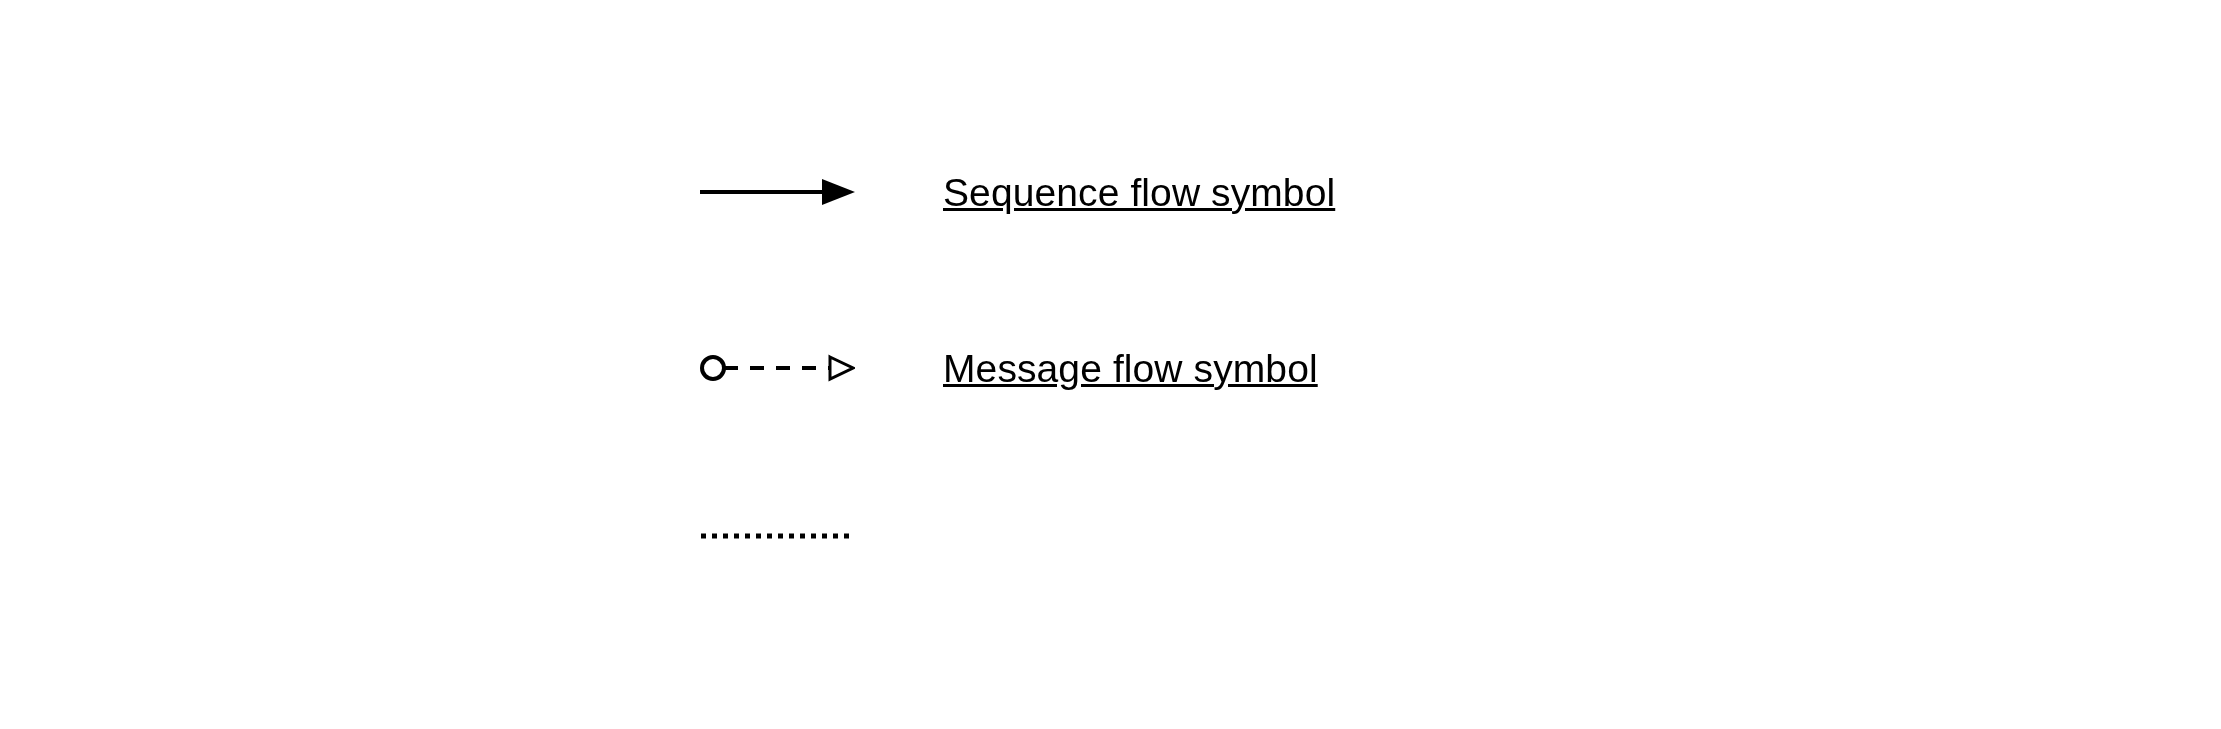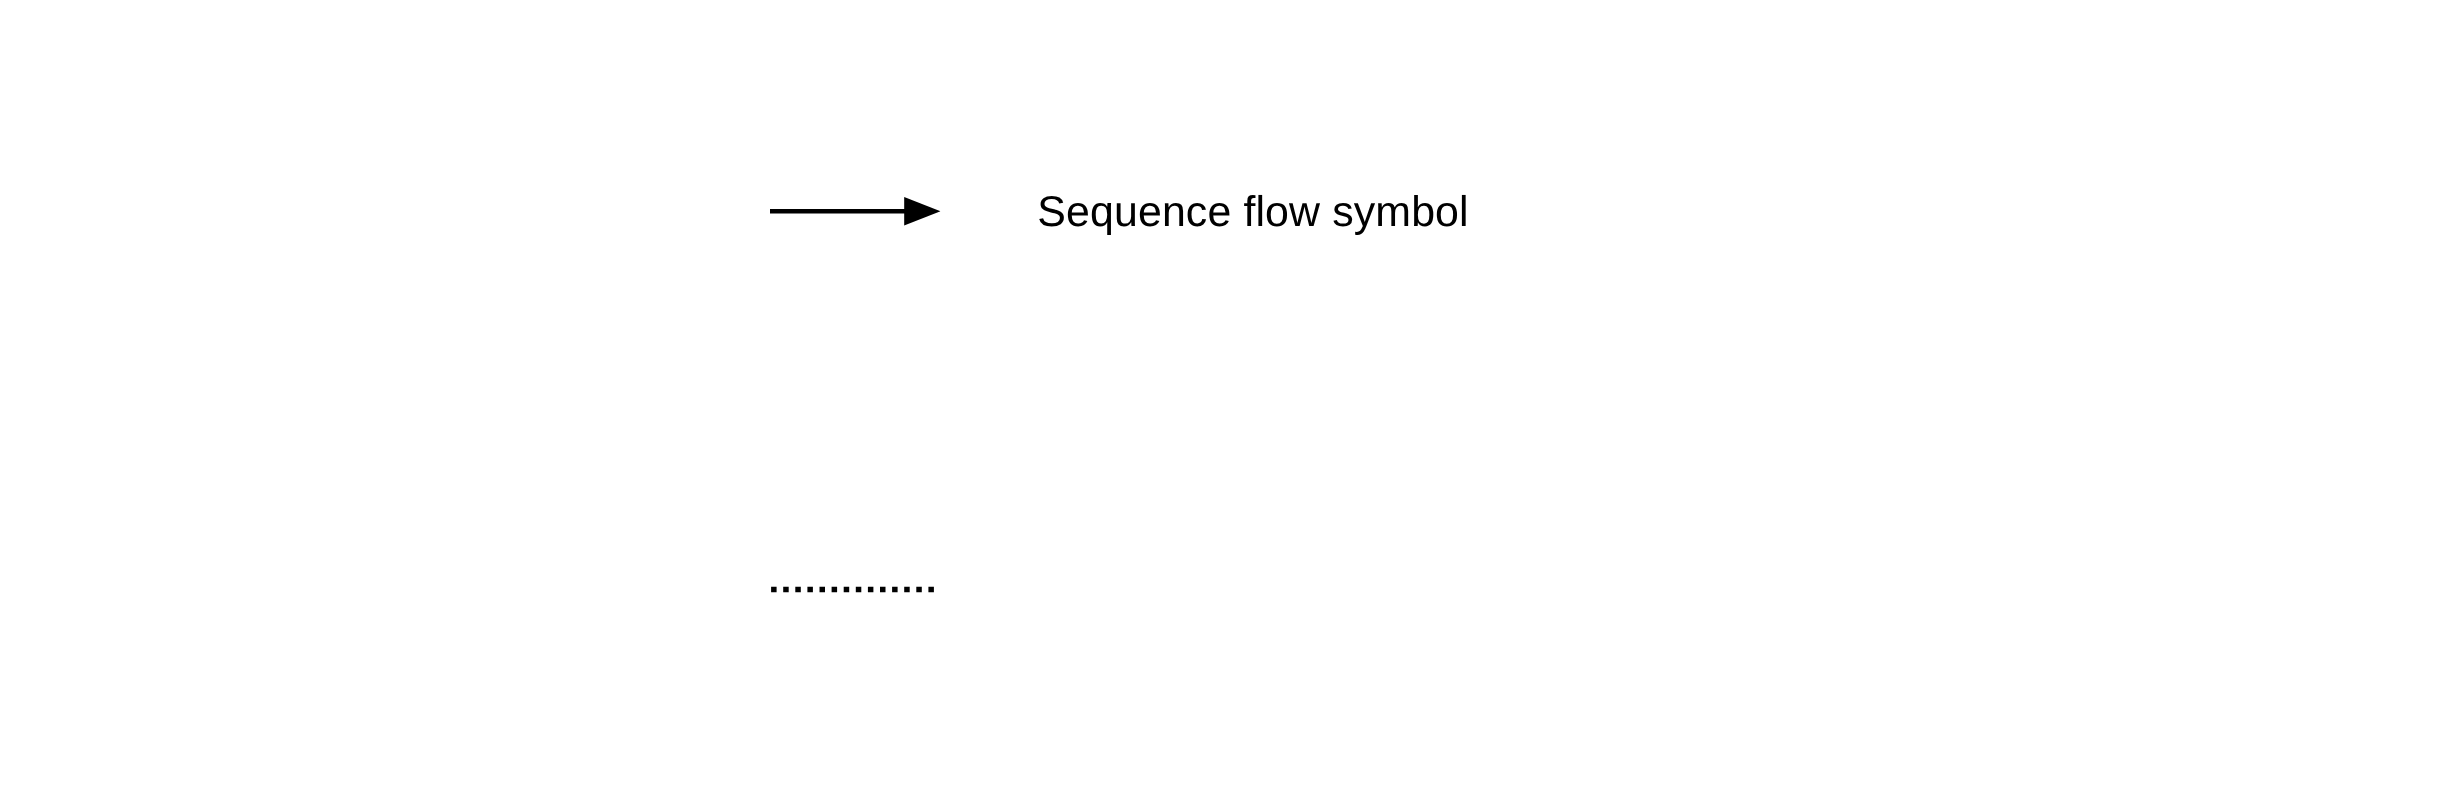--- a/index.html
+++ b/index.html
@@ -21,20 +21,21 @@
     width: 2221px;
     height: 729px;
   }
 
   .legend-row {
     position: absolute;
     left: 700px;
     display: flex;
     align-items: center;
     height: 80px;
+    text-decoration: underline;
   }
 
   
   .row-sequence    { top: 152px; }
   .row-message     { top: 328px; }
   .row-association { top: 496px; }
 
   .symbol {
     width: 155px;
     height: 80px;
@@ -57,20 +58,28 @@
 <div class="legend">
 
   <div class="legend-row row-sequence">
     <svg class="symbol" viewBox="0 0 155 80">
       <line x1="0" y1="40" x2="128" y2="40" stroke="#000000" stroke-width="4"></line>
       <polygon points="122,27 155,40 122,53" fill="#000000"></polygon>
     </svg>
     <span class="label">Sequence flow symbol</span>
   </div>
 
+  <div class="legend-row row-message">
+    <svg class="symbol" viewBox="0 0 155 80">
+      <circle cx="13" cy="40" r="11" fill="#ffffff" stroke="#000000" stroke-width="4"></circle>
+      <line x1="24" y1="40" x2="134" y2="40" stroke="#000000" stroke-width="4" stroke-dasharray="14 12"></line>
+      <polygon points="130,29 153,40 130,51" fill="#ffffff" stroke="#000000" stroke-width="3" stroke-linejoin="miter"></polygon>
+    </svg>
+    <span class="label">Message flow symbol</span>
+  </div>
 
   <div class="legend-row row-association">
     <svg class="symbol" viewBox="0 0 155 80">
       <line x1="1" y1="40" x2="153" y2="40" stroke="#000000" stroke-width="5" stroke-dasharray="5 6"></line>
     </svg>
   </div>
 
 </div>
 
 </body></html>

